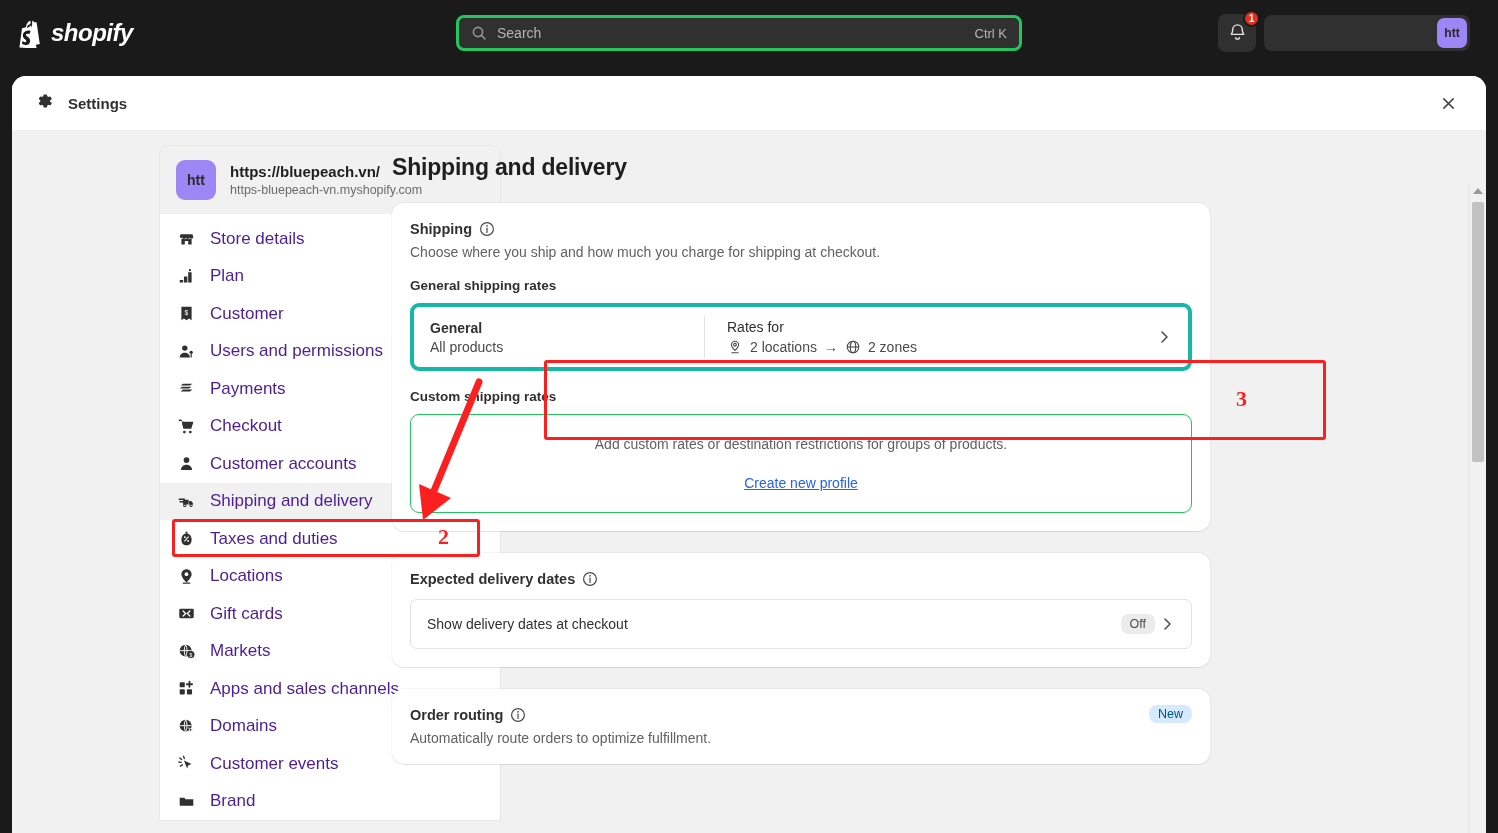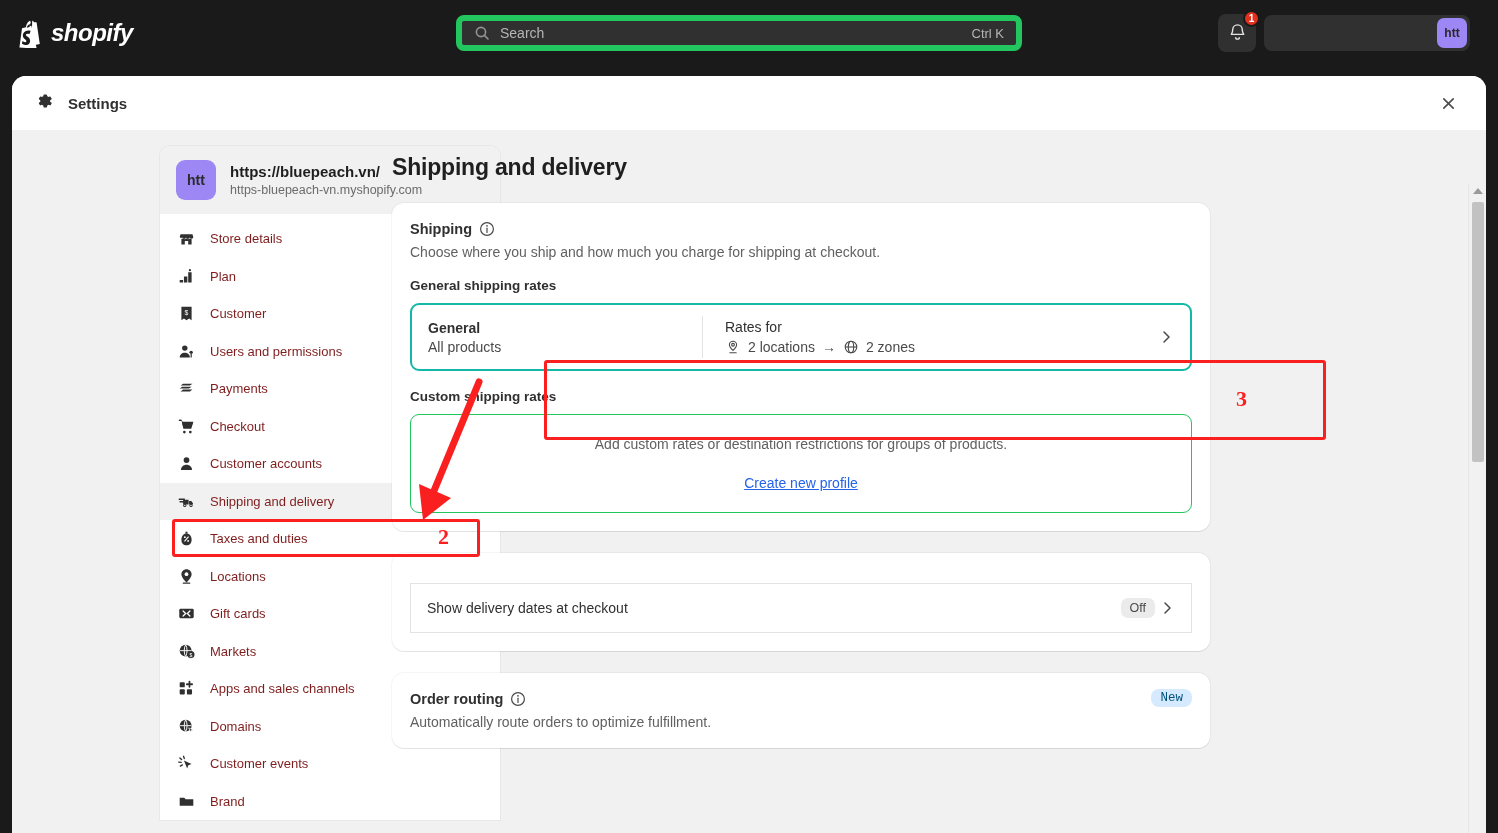--- a/index.html
+++ b/index.html
@@ -19,21 +19,21 @@
   }
   .brand { display: flex; align-items: center; gap: 7px; margin-left: 18px; }
   .brand svg { display: block; }
   .brand-word {
     color: #ffffff; font-size: 24px; font-weight: 700;
     font-style: italic; letter-spacing: -0.5px;
   }
   .search-wrap {
     position: absolute; left: 456px; top: 15px;
     width: 566px; height: 36px;
-    background: #303030; border: 6px solid #22c55e; border-radius: 8px;
+    background: #303030; border: 3px solid #22c55e; border-radius: 8px;
     display: flex; align-items: center; padding: 0 12px;
   }
   .search-icon { width: 16px; height: 16px; flex: none; opacity: .75; }
   .search-ph { color: #b5b5b5; font-size: 14px; margin-left: 10px; flex: 1; }
   .search-kbd { color: #b5b5b5; font-size: 13px; }
 
   .bell-btn {
     position: absolute; left: 1218px; top: 14px;
     width: 38px; height: 38px; border-radius: 8px; background: #303030;
     display: flex; align-items: center; justify-content: center;
@@ -117,21 +117,21 @@
   }
   .store-name { font-size: 15px; font-weight: 700; color: #1f1f1f; line-height: 1.25; }
   .store-domain { font-size: 12.5px; color: #6b6b6b; margin-top: 2px; }
 
   .nav { background: #ffffff; padding: 6px 0 0 0; }
   .nav-item {
     display: flex; align-items: center; gap: 14px;
     height: 37.5px; padding: 0 16px; position: relative;
   }
   .nav-item .ico { width: 20px; height: 20px; flex: none; display: flex; align-items: center; justify-content: center; }
-  .nav-item .lbl { font-size: 13px; color: #7f1d1d; }
+  .nav-item .lbl { font-size: 17px; color: #4c1d95; }
   .nav-item.active { background: #f1f1f1; }
 
   
   .anno-box-2 {
     position: absolute; left: 172px; top: 519px;
     width: 308px; height: 38px;
     border: 3px solid #fb2020; border-radius: 3px;
     pointer-events: none;
   }
   .anno-num-2 {
@@ -158,21 +158,21 @@
   .card.mt { margin-top: 22px; }
 
   .sec-title-row { display: flex; align-items: center; gap: 7px; }
   .sec-title { font-size: 14.5px; font-weight: 700; color: #303030; }
   .info-ico { width: 16px; height: 16px; flex: none; }
   .sec-desc { font-size: 14px; color: #616161; margin-top: 7px; }
   .sub-title { font-size: 13.5px; font-weight: 700; color: #303030; margin-top: 18px; }
 
   .rate-row {
     margin-top: 10px; height: 68px;
-    border: 2px solid #14b8a6; border-radius: 9px;
+    border: 4px solid #14b8a6; border-radius: 9px;
     display: flex; align-items: center; position: relative; background: #fff;
   }
   .rate-left { width: 290px; padding-left: 16px; }
   .rate-name { font-size: 14px; font-weight: 700; color: #303030; }
   .rate-sub { font-size: 14px; color: #4a4a4a; margin-top: 3px; }
   .rate-div { width: 1px; height: 42px; background: #e3e3e3; }
   .rate-right { padding-left: 22px; }
   .rate-rtitle { font-size: 14px; color: #303030; }
   .rate-meta { display: flex; align-items: center; gap: 7px; margin-top: 4px; font-size: 14px; color: #4a4a4a; }
   .rate-meta .mi { width: 16px; height: 16px; flex: none; }
@@ -191,32 +191,32 @@
 
   .empty-box {
     margin-top: 10px; border: 1px solid #22c55e; border-radius: 9px;
     padding: 21px 16px; text-align: center;
   }
   .empty-text { font-size: 14px; color: #616161; }
   .empty-link { display: block; margin-top: 23px; font-size: 14px; color: #2463eb; }
 
   .simple-row {
     margin-top: 12px; height: 50px;
-    border: 1px solid #e3e3e3; border-radius: 0;
+    border: 1px solid #e3e3e3; border-radius: 7px;
     display: flex; align-items: center; padding: 16px 16px; position: relative;
   }
   .simple-label { font-size: 14px; color: #303030; flex: 1; }
   .pill-off {
     background: #ebebeb; color: #4a4a4a; font-size: 12.5px;
     padding: 3px 9px; border-radius: 7px; margin-right: 20px;
   }
   .badge-new {
     position: absolute; right: 18px; top: 16px;
     background: #d5eaff; color: #00527c; font-size: 12.5px;
-    padding: 2px 9px; border-radius: 8px; font-family: Liberation Mono, monospace;
+    padding: 2px 9px; border-radius: 8px;
   }
 </style>
 </head>
 <body>
 
 <div class="app">
 
   <div class="topbar">
     <div class="brand">
       <span>
@@ -524,20 +524,30 @@
 
           <div class="sub-title">Custom shipping rates</div>
 
           <div class="empty-box">
             <div class="empty-text">Add custom rates or destination restrictions for groups of products.</div>
             <a class="empty-link" href="#">Create new profile</a>
           </div>
         </div>
 
         <div class="card mt">
+          <div class="sec-title-row">
+            <span class="sec-title">Expected delivery dates</span>
+            <span class="info-ico">
+              <svg width="16" height="16" viewBox="0 0 16 16" fill="none" stroke="#4a4a4a" stroke-width="1.2">
+                <circle cx="8" cy="8" r="6.4"></circle>
+                  <line x1="8" y1="7.2" x2="8" y2="11.4" stroke-linecap="round"></line>
+                  <circle cx="8" cy="4.8" r=".85" fill="#4a4a4a" stroke="none"></circle>
+              </svg>
+            </span>
+          </div>
           <div class="simple-row">
             <span class="simple-label">Show delivery dates at checkout</span>
             <span class="pill-off">Off</span>
             <span class="chev">
               <svg width="16" height="16" viewBox="0 0 16 16" fill="none" stroke="#4a4a4a" stroke-width="1.5" stroke-linecap="round" stroke-linejoin="round">
                   <polyline points="6,3 11,8 6,13"></polyline>
                 </svg>
             </span>
           </div>
         </div>

